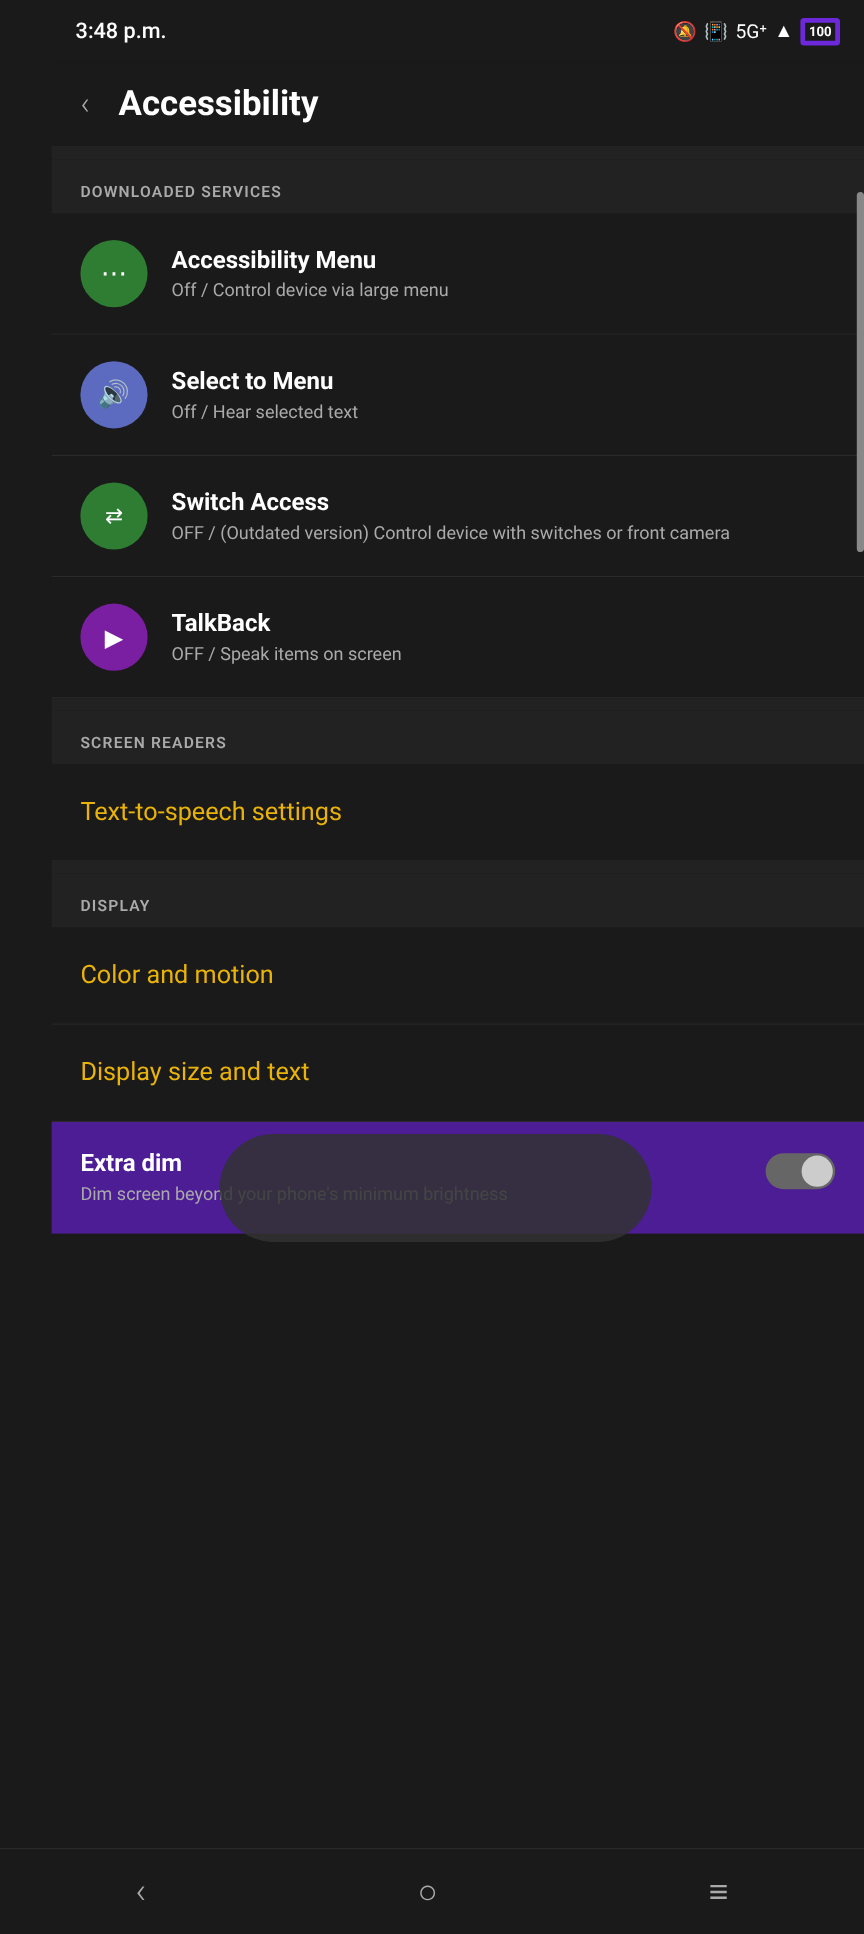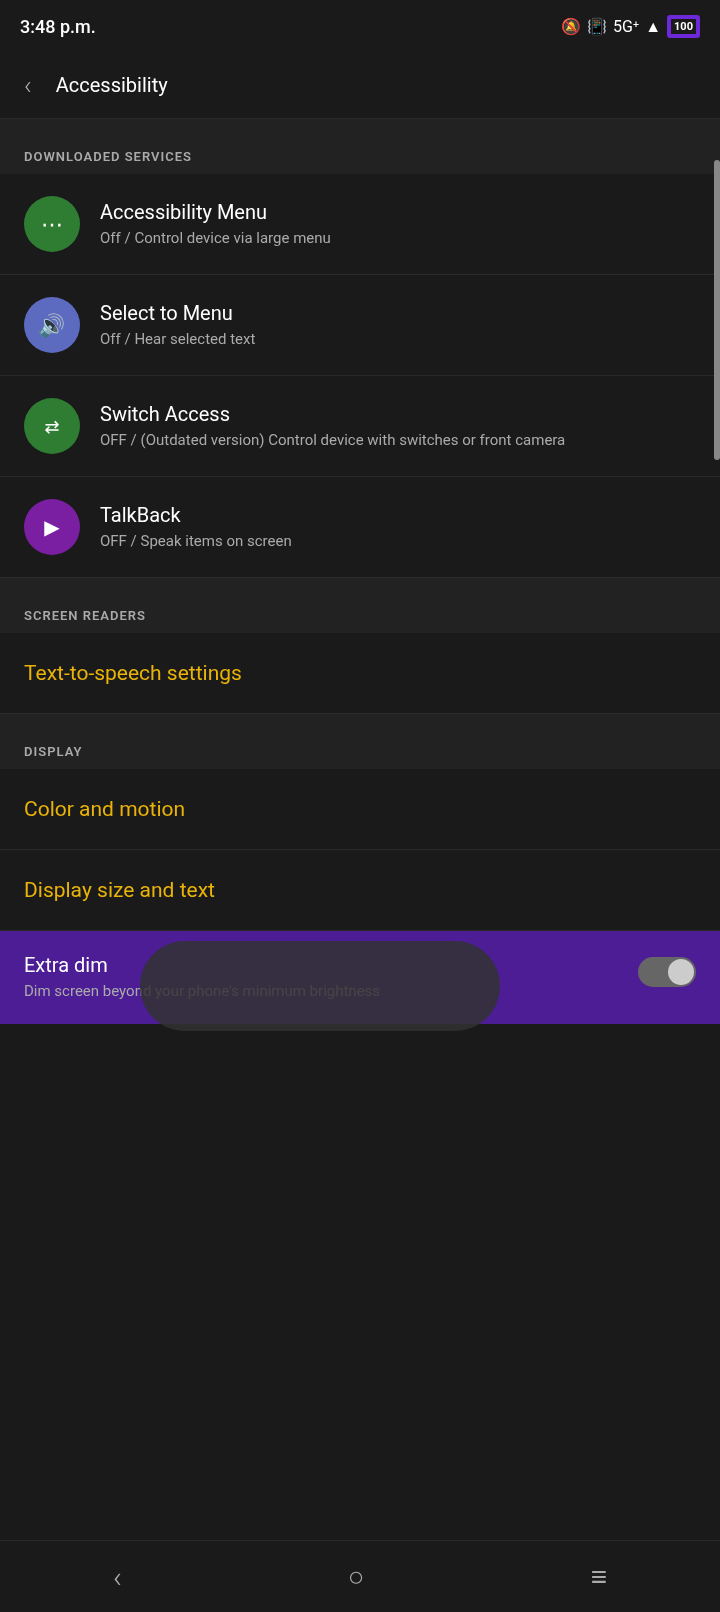--- a/index.html
+++ b/index.html
@@ -56,22 +56,22 @@
       border-bottom: 1px solid #2a2a2a;
     }
     .back-button {
       font-size: 26px;
       color: #aaaaaa;
       margin-right: 24px;
       cursor: pointer;
       font-weight: 300;
     }
     .page-title {
-      font-size: 20px;
-      font-weight: 400;
+      font-size: 29px;
+      font-weight: 700;
       color: #ffffff;
     }
 
     
     .section-header {
       padding: 20px 24px 10px 24px;
       font-size: 13px;
       font-weight: 600;
       color: #aaaaaa;
       letter-spacing: 1px;
@@ -105,21 +105,21 @@
     .icon-blue { background-color: #5c6bc0; }
     .icon-teal { background-color: #2e7d32; }
     .icon-purple { background-color: #7b1fa2; }
 
     .item-text-block {
       display: flex;
       flex-direction: column;
     }
     .item-title {
       font-size: 20px;
-      font-weight: 400;
+      font-weight: 700;
       color: #ffffff;
       margin-bottom: 4px;
     }
     .item-subtitle {
       font-size: 15px;
       color: #aaaaaa;
       line-height: 1.4;
     }
 
     
@@ -216,20 +216,21 @@
       top: 160px;
       width: 6px;
       height: 300px;
       background-color: #888888;
       border-radius: 3px;
     }
 
     .content-wrapper {
       position: relative;
       padding-bottom: 72px;
+      margin-left: 43px;
     }
   </style>
 </head>
 <body>
 
 <div class="content-wrapper">
 
   <div class="status-bar">
     <div class="status-bar-left">3:48 p.m.</div>
     <div class="status-bar-right">

